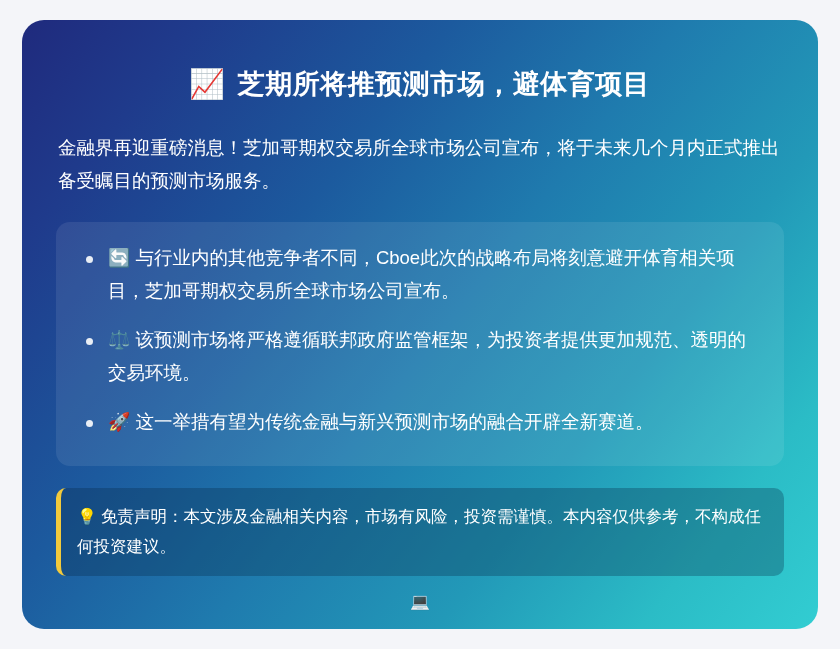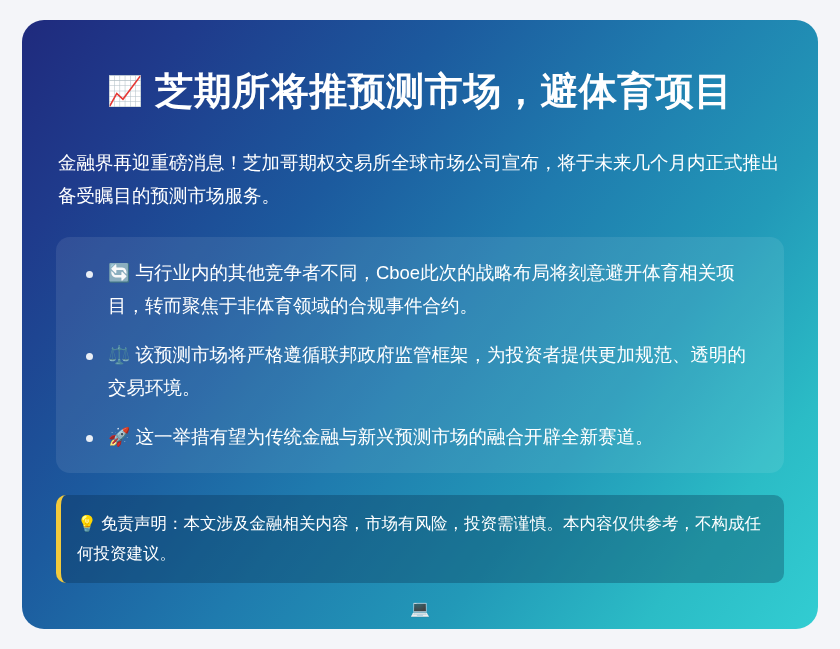--- a/index.html
+++ b/index.html
@@ -46,21 +46,21 @@
     gap: 12px;
     margin-top: 16px;
     margin-bottom: 30px;
   }
   .title-icon {
     font-size: 29px;
     line-height: 1;
     display: inline-block;
   }
   .title-text {
-    font-size: 38px;
+    font-size: 27px;
     font-weight: bold;
     color: #ffffff;
     letter-spacing: 0.5px;
     white-space: nowrap;
   }
 
   
   .intro {
     font-size: 18.5px;
     line-height: 1.78;
@@ -81,21 +81,21 @@
   }
   .bullet-item {
     position: relative;
     padding-left: 26px;
     margin-bottom: 16px;
     font-size: 18.5px;
     line-height: 1.78;
     color: #ffffff;
     font-weight: 500;
   }
-  .bullet-item:last-child { margin-bottom: 2px; }
+  .bullet-item:last-child { margin-bottom: 10px; }
   .bullet-item::before {
     content: "";
     position: absolute;
     left: 4px;
     top: 14px;
     width: 7px;
     height: 7px;
     border-radius: 50%;
     background: #e9eef5;
   }
@@ -148,21 +148,21 @@
     <span class="title-icon">📈</span>
     <span class="title-text">芝期所将推预测市场，避体育项目</span>
   </div>
 
   <p class="intro">金融界再迎重磅消息！芝加哥期权交易所全球市场公司宣布，将于未来几个月内正式推出备受瞩目的预测市场服务。</p>
 
   <div class="list-panel">
     <ul class="bullet-list">
 
       <li class="bullet-item">
-        <span class="bullet-emoji">🔄</span><span>与行业内的其他竞争者不同，Cboe此次的战略布局将刻意避开体育相关项目，转而聚焦于非体育领域的合规事件合约。</span>
+        <span class="bullet-emoji">🔄</span><span>与行业内的其他竞争者不同，Cboe此次的战略布局将刻意避开体育相关项目，芝加哥期权交易所全球市场公司宣布。</span>
       </li>
 
       <li class="bullet-item">
         <span class="bullet-emoji">⚖️</span><span>该预测市场将严格遵循联邦政府监管框架，为投资者提供更加规范、透明的交易环境。</span>
       </li>
 
       <li class="bullet-item">
         <span class="bullet-emoji">🚀</span><span>这一举措有望为传统金融与新兴预测市场的融合开辟全新赛道。</span>
       </li>
 

